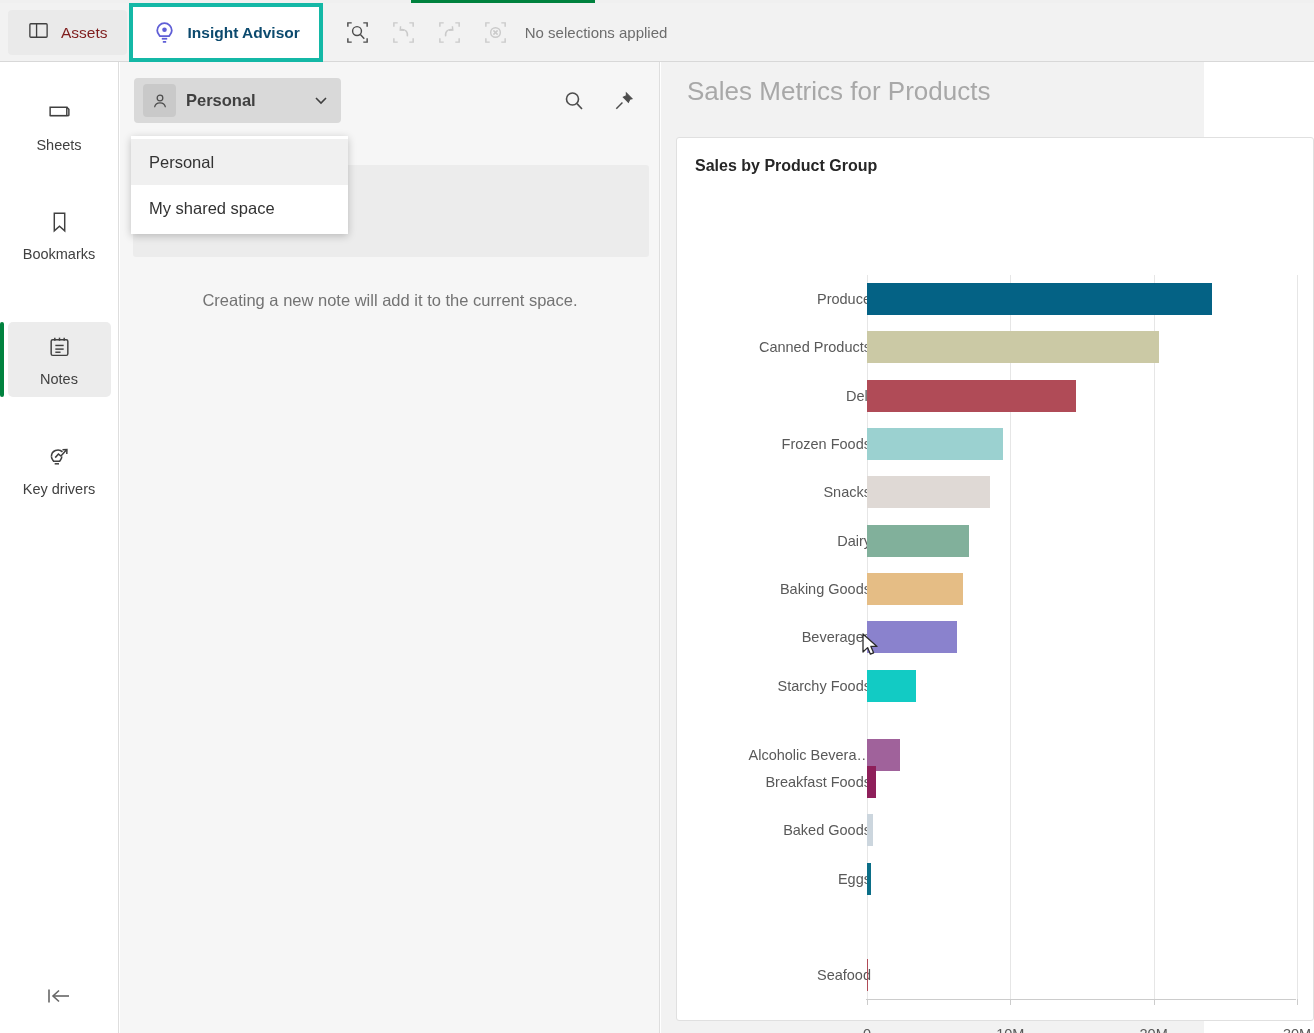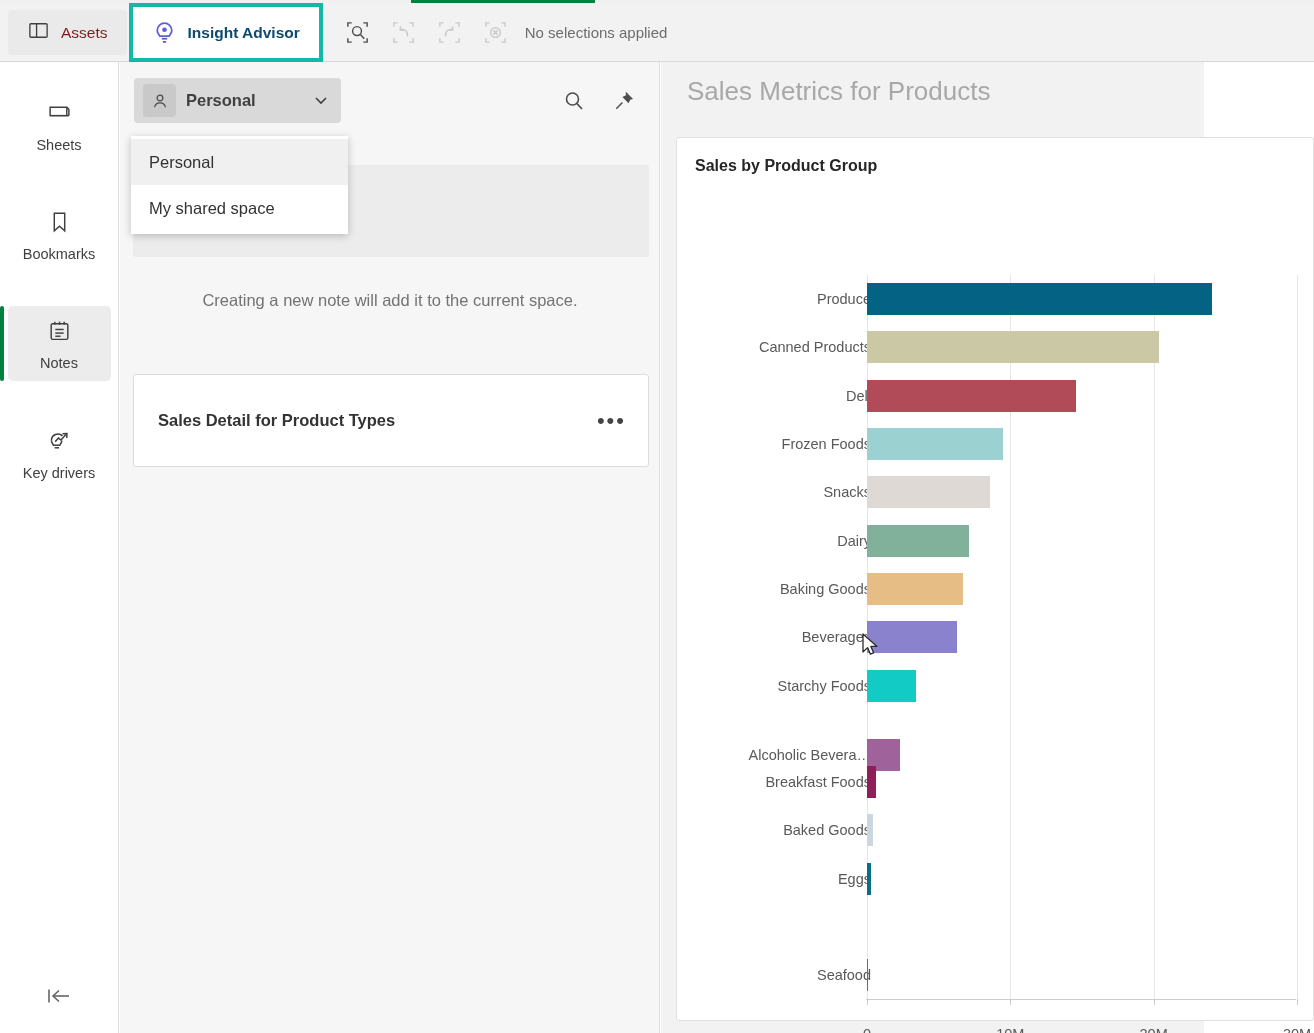--- a/index.html
+++ b/index.html
@@ -77,21 +77,21 @@
     position: relative;
     width: 103px; margin: 0 auto;
     padding: 12px 0 10px;
     border-radius: 5px;
     display: flex; flex-direction: column; align-items: center; gap: 9px;
     cursor: pointer;
     color: #404040;
     font-size: 14.5px;
     text-align: center;
   }
-  .rail-item.selected { background: #ececec; }
+  .rail-item.selected { background: #ececec; margin-top: 16px; }
   .rail-item.selected::before {
     content: ""; position: absolute; left: -8px; top: 0; bottom: 0;
     width: 4px; background: #00823E; border-radius: 2px;
   }
   .rail-gap-a { height: 26px; }
   .rail-gap { height: 34px; }
 
   .rail-collapse {
     position: absolute; left: 44px; bottom: 22px;
     cursor: pointer;
@@ -348,24 +348,20 @@
       </svg>
     </div>
   </div>
 
   <div class="notes-panel">
 
     <div class="new-note-placeholder"></div>
 
     <div class="notes-hint">Creating a new note will add it to the current space.</div>
 
-    <div class="note-card">
-      <span class="note-card-title">Sales Detail for Product Types</span>
-      <span class="note-card-menu">•••</span>
-    </div>
 
     <div class="notes-header">
       <div class="space-picker">
         <span class="avatar-chip">
           <svg width="20" height="20" viewBox="0 0 24 24" fill="none" stroke="#4d4d4d" stroke-width="1.5">
             <circle cx="12" cy="8.4" r="3.4"></circle>
             <path d="M5.5 19.5c.6-3.6 3.3-5.3 6.5-5.3s5.9 1.7 6.5 5.3"></path>
           </svg>
         </span>
         <span class="space-name">Personal</span>

